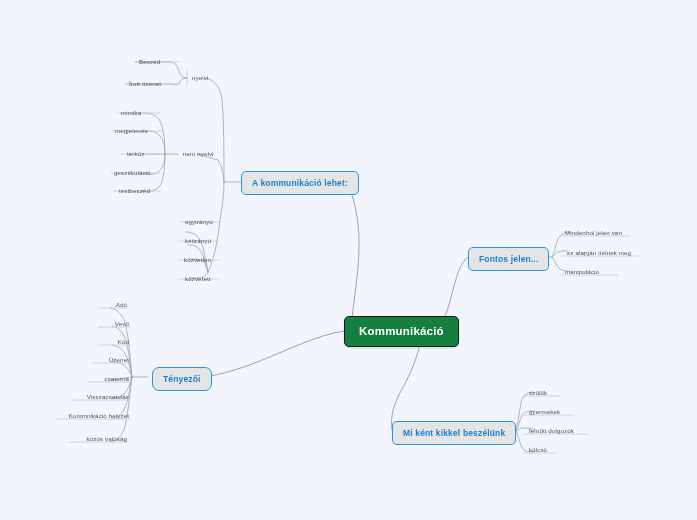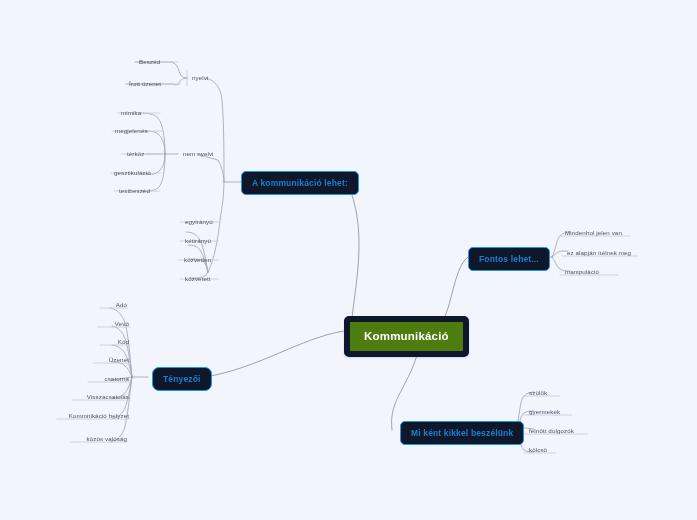--- a/index.html
+++ b/index.html
@@ -25,34 +25,34 @@
   }
 
   
   .node {
     position: absolute;
     box-sizing: border-box;
     white-space: nowrap;
   }
 
   .node-root {
-    background: #4d7c0f;
+    background: #15803d;
     color: #ffffff;
-    border: 6px solid #0f172a;
+    border: 1px solid #0f172a;
     border-radius: 5px;
     font-size: 11.5px;
     font-weight: bold;
     letter-spacing: .2px;
     padding: 8px 14px 9px 14px;
     text-align: center;
     box-shadow: 0 1px 2px rgba(30,80,140,.18);
   }
 
   .node-main {
-    background: #0f172a;
+    background: #e5e5e5;
     color: #1b7fd0;
     border: 1.4px solid #2196e8;
     border-radius: 5px;
     font-size: 8.5px;
     font-weight: bold;
     letter-spacing: .15px;
     padding: 6px 10px 6px 10px;
     text-align: center;
   }
 
@@ -157,25 +157,25 @@
       <path d="M524,415 L572,415" stroke="#c3cad6"></path>
       <path d="M524,434 L588,434" stroke="#c3cad6"></path>
       <path d="M524,453 L556,453" stroke="#c3cad6"></path>
     </g>
   </svg>
 
   <div class="node node-root" style="left:344px; top:316px;">Kommunikáció</div>
 
   <div class="node node-main" style="left:241px; top:171px;">A kommunikáció lehet:</div>
 
-  <div class="node node-main" style="left:468px; top:247px;">Fontos lehet...</div>
+  <div class="node node-main" style="left:468px; top:247px;">Fontos jelen...</div>
 
   <div class="node node-main" style="left:152px; top:367px;border-radius:7px;">Tényezői</div>
 
-  <div class="node node-main" style="left:392px; top:421px;margin-left:8px;">Mi ként kikkel beszélünk</div>
+  <div class="node node-main" style="left:392px; top:421px;">Mi ként kikkel beszélünk</div>
 
   <div class="node node-sub align-left" style="left:189px; top:72px;">nyelvi</div>
 
   <div class="node node-sub align-left" style="left:180px; top:148px;">nem nyelvi</div>
 
   <div class="node node-sub" style="left:136px; top:56px;">Beszéd</div>
 
   <div class="node node-sub" style="left:126px; top:78px;">Írott üzenet</div>
 
   <div class="node node-sub" style="left:118px; top:107px;">mimika</div>

